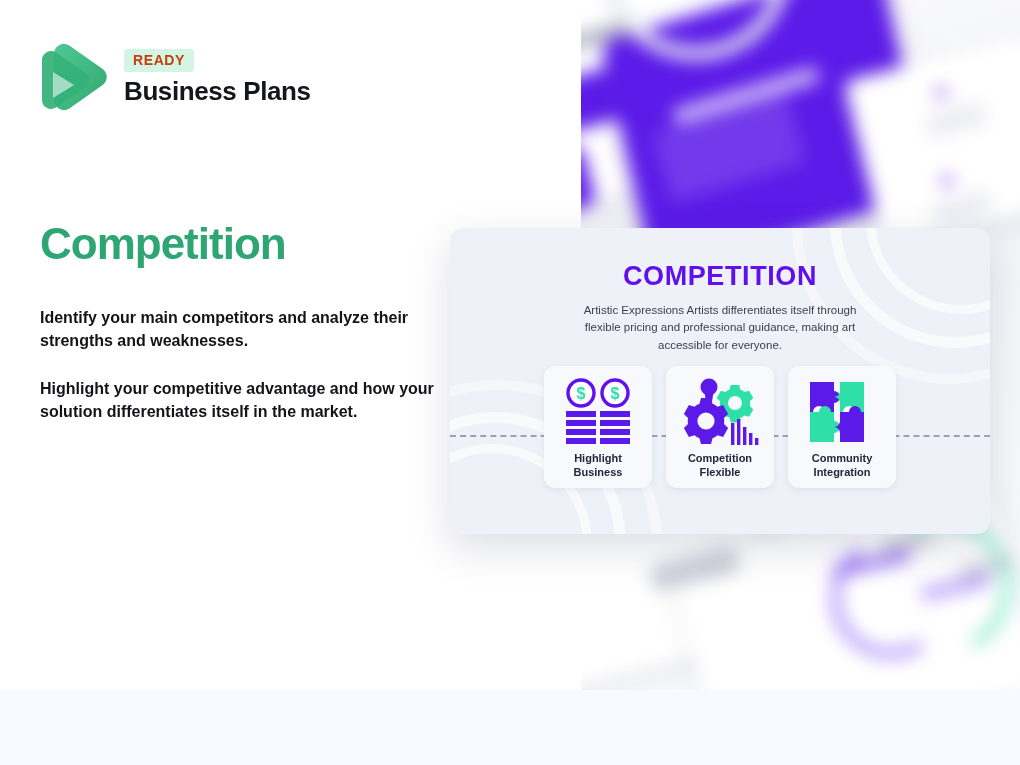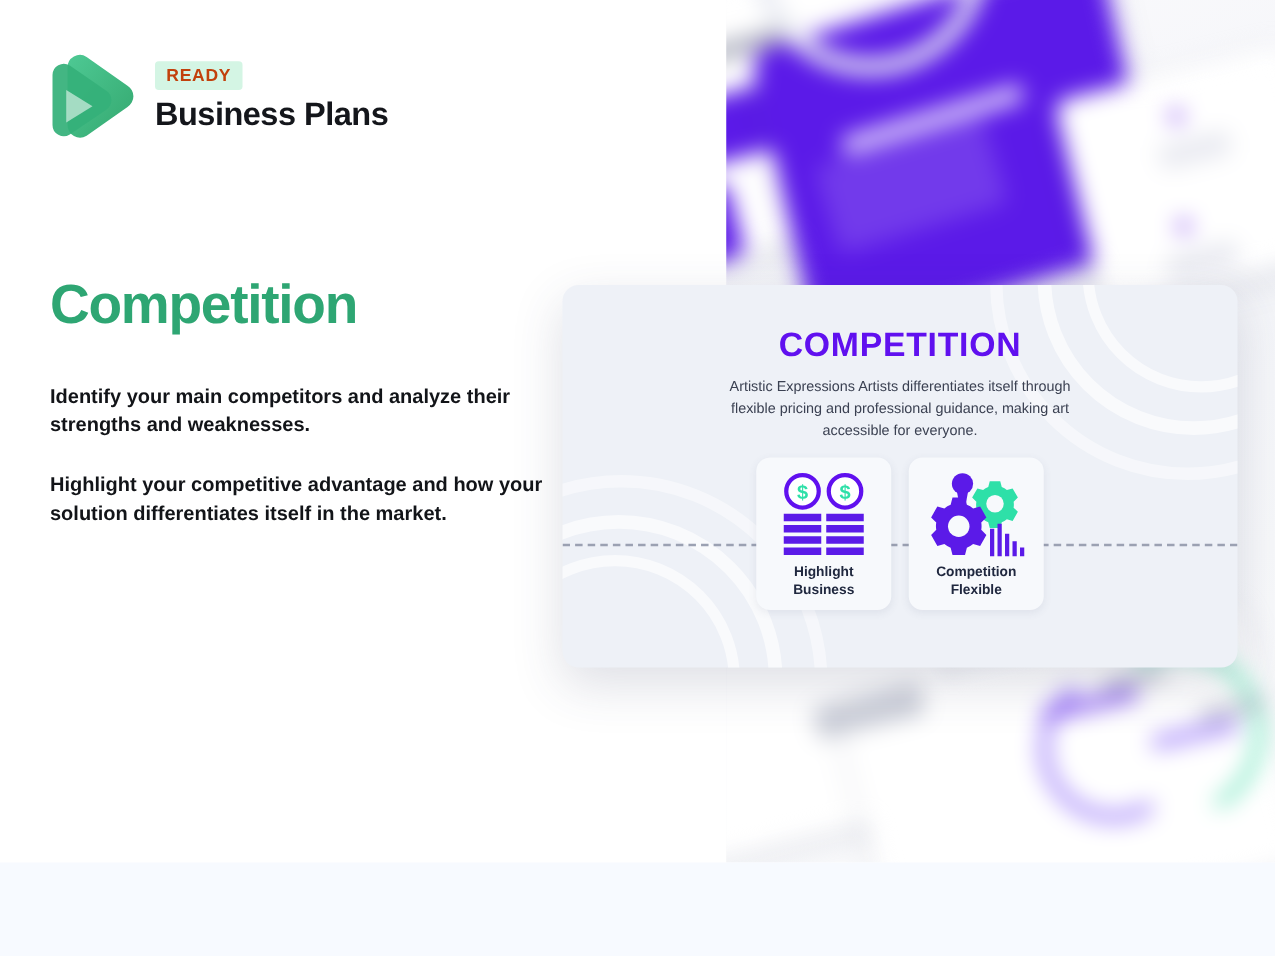--- a/index.html
+++ b/index.html
@@ -287,17 +287,39 @@
               <rect x="76" y="61" width="3.4" height="7"></rect>
             </g>
           </svg>
         </div>
         <div class="pcard-label">
           <div>Competition</div>
           <div>Flexible</div>
         </div>
       </div>
 
+      <div class="pcard">
+        <div class="pcard-icon">
+          <svg width="72" height="70" viewBox="0 0 72 70">
+
+            <path d="M4 4 h24 v9 a6 6 0 0 1 6 6 a6 6 0 0 1 -6 6 v9 h-9
+                     a6 6 0 0 0 -6 -6 a6 6 0 0 0 -6 6 H4 Z" fill="#5b1ae8"></path>
+
+            <path d="M34 4 h24 v30 h-9 a6 6 0 0 0 -6 -6 a6 6 0 0 0 -6 6 h-3 v-9
+                     a6 6 0 0 0 -6 -6 a6 6 0 0 0 6 -6 Z" fill="#2ee0a8"></path>
+
+            <path d="M4 34 h9 a6 6 0 0 1 6 -6 a6 6 0 0 1 6 6 h3 v9
+                     a6 6 0 0 1 6 6 a6 6 0 0 1 -6 6 v9 H4 Z" fill="#2ee0a8"></path>
+
+            <path d="M34 34 h9 a6 6 0 0 1 6 -6 a6 6 0 0 1 6 6 h3 v30 H34 v-9
+                     a6 6 0 0 0 -6 -6 a6 6 0 0 0 6 -6 Z" fill="#5b1ae8"></path>
+          </svg>
+        </div>
+        <div class="pcard-label">
+          <div>Community</div>
+          <div>Integration</div>
+        </div>
+      </div>
 
     </div>
   </div>
 
 </div>
 
 </body></html>

